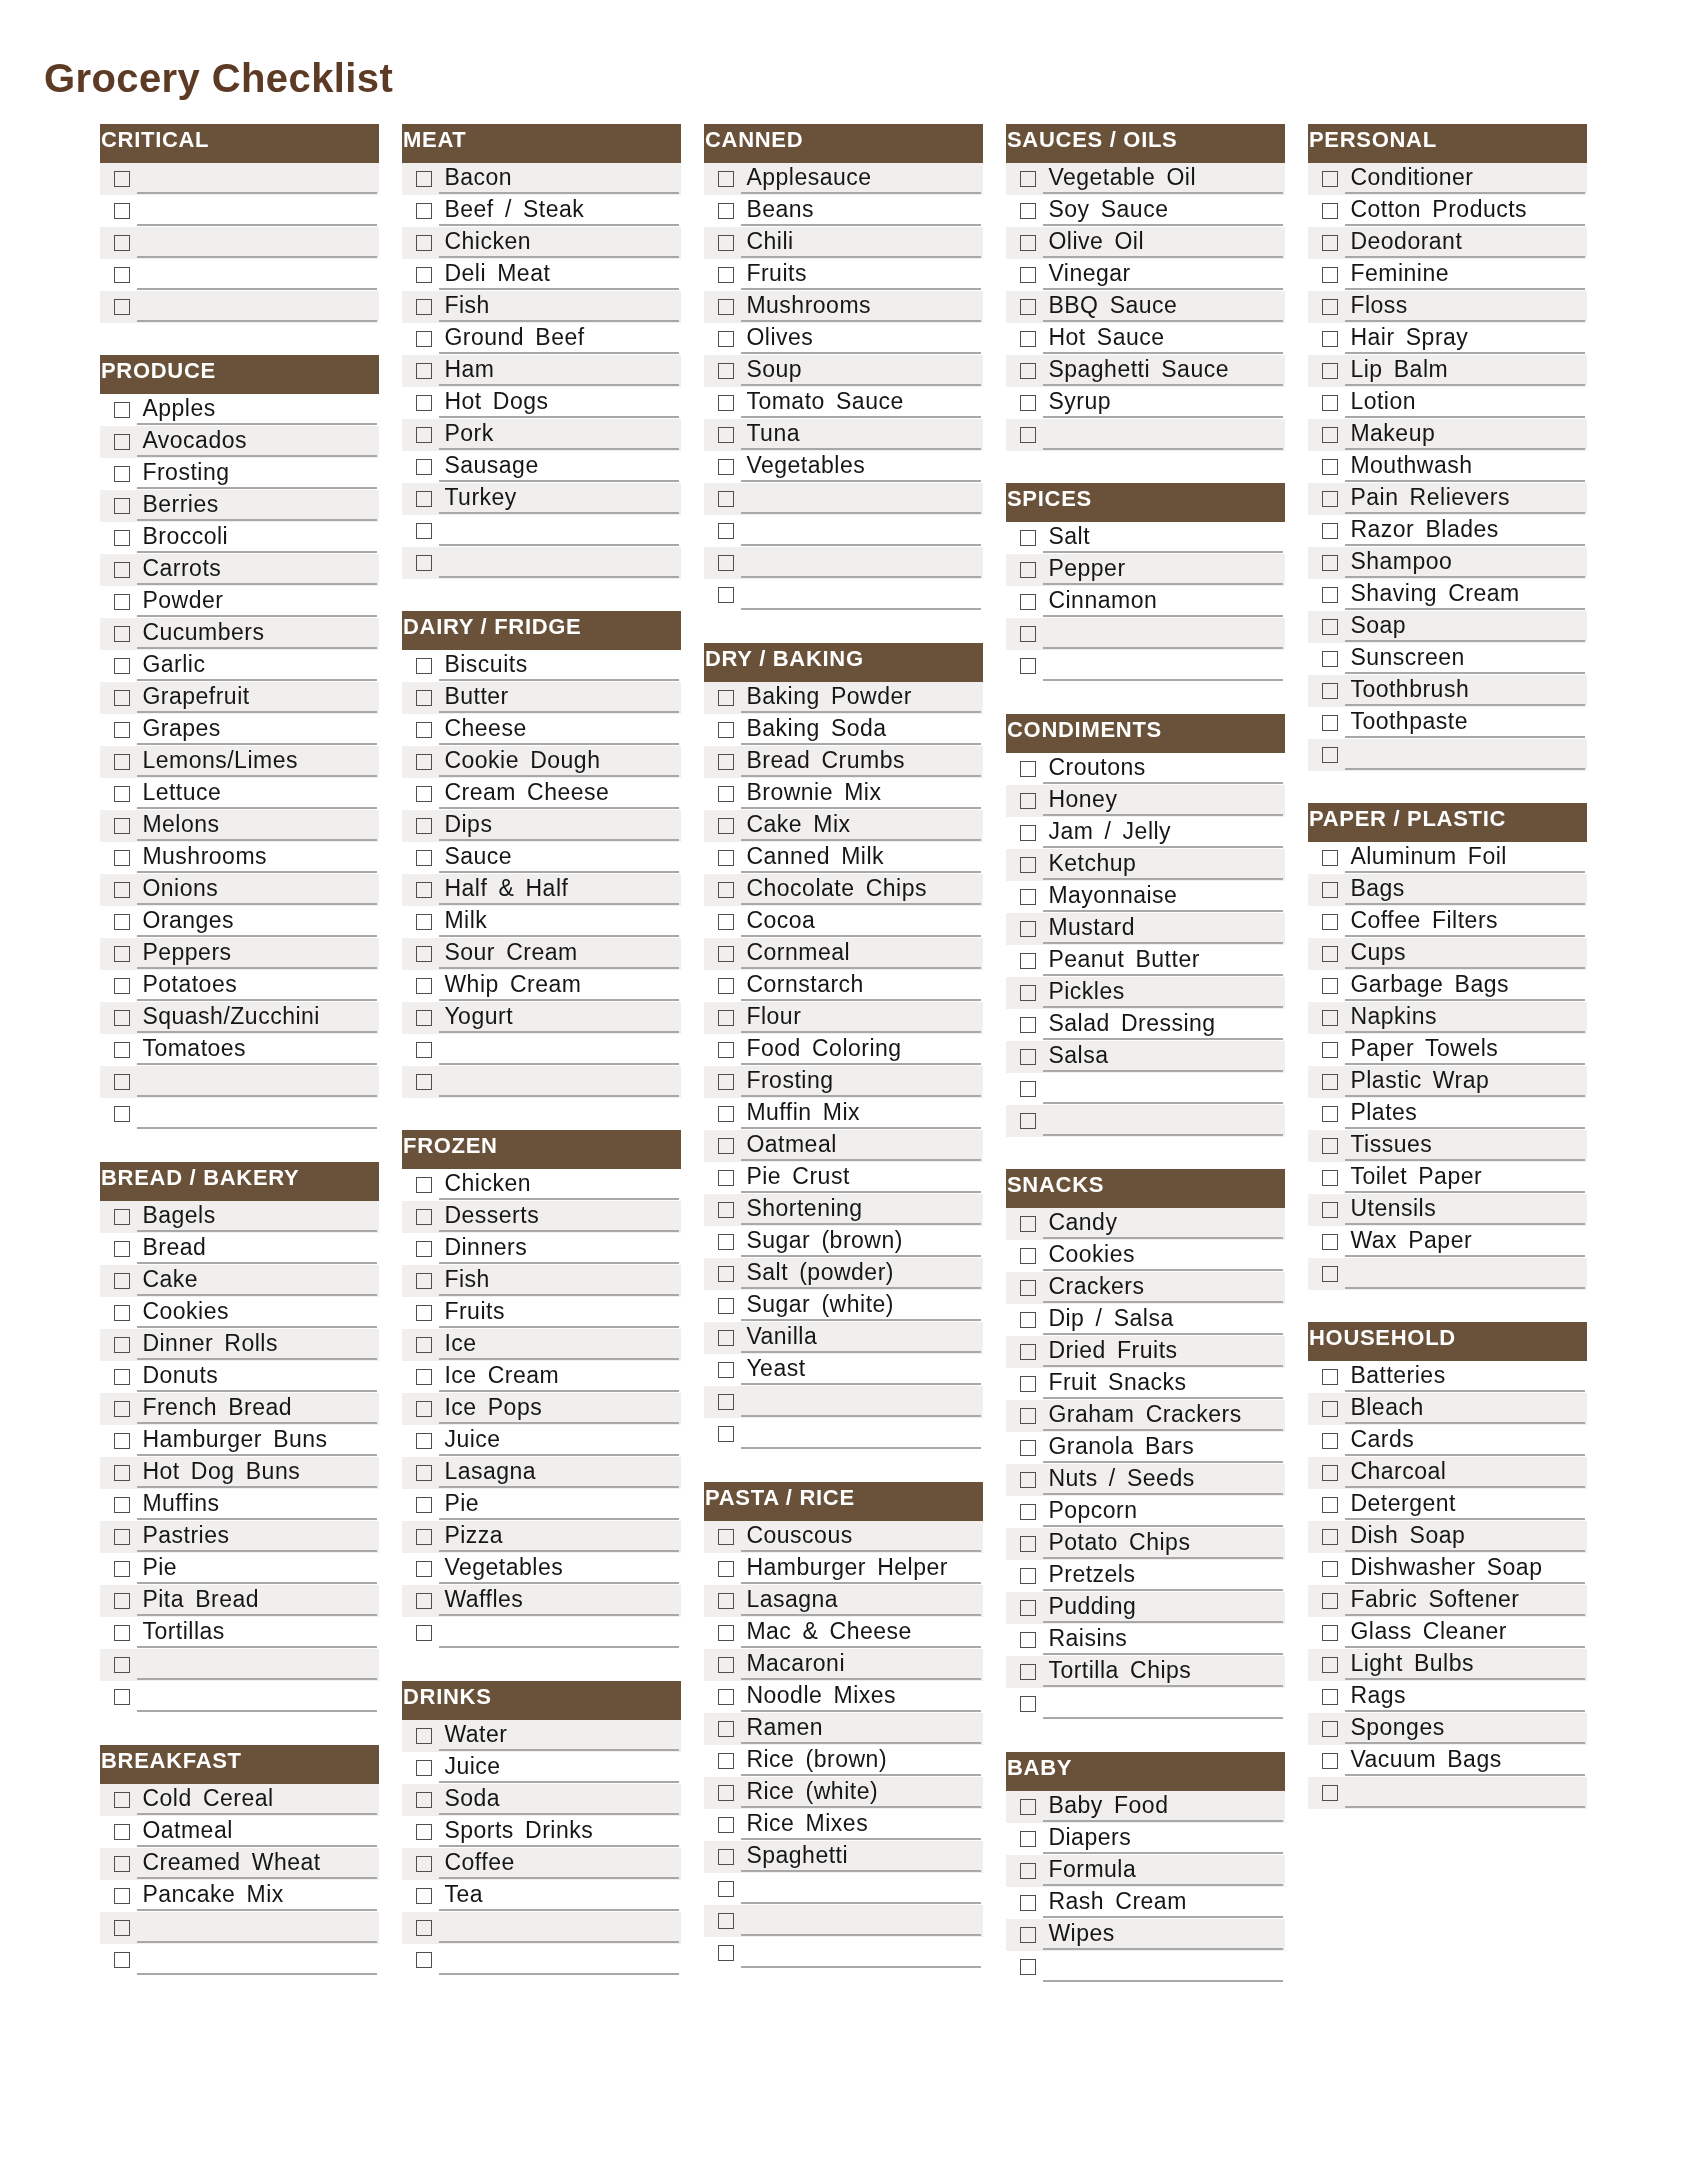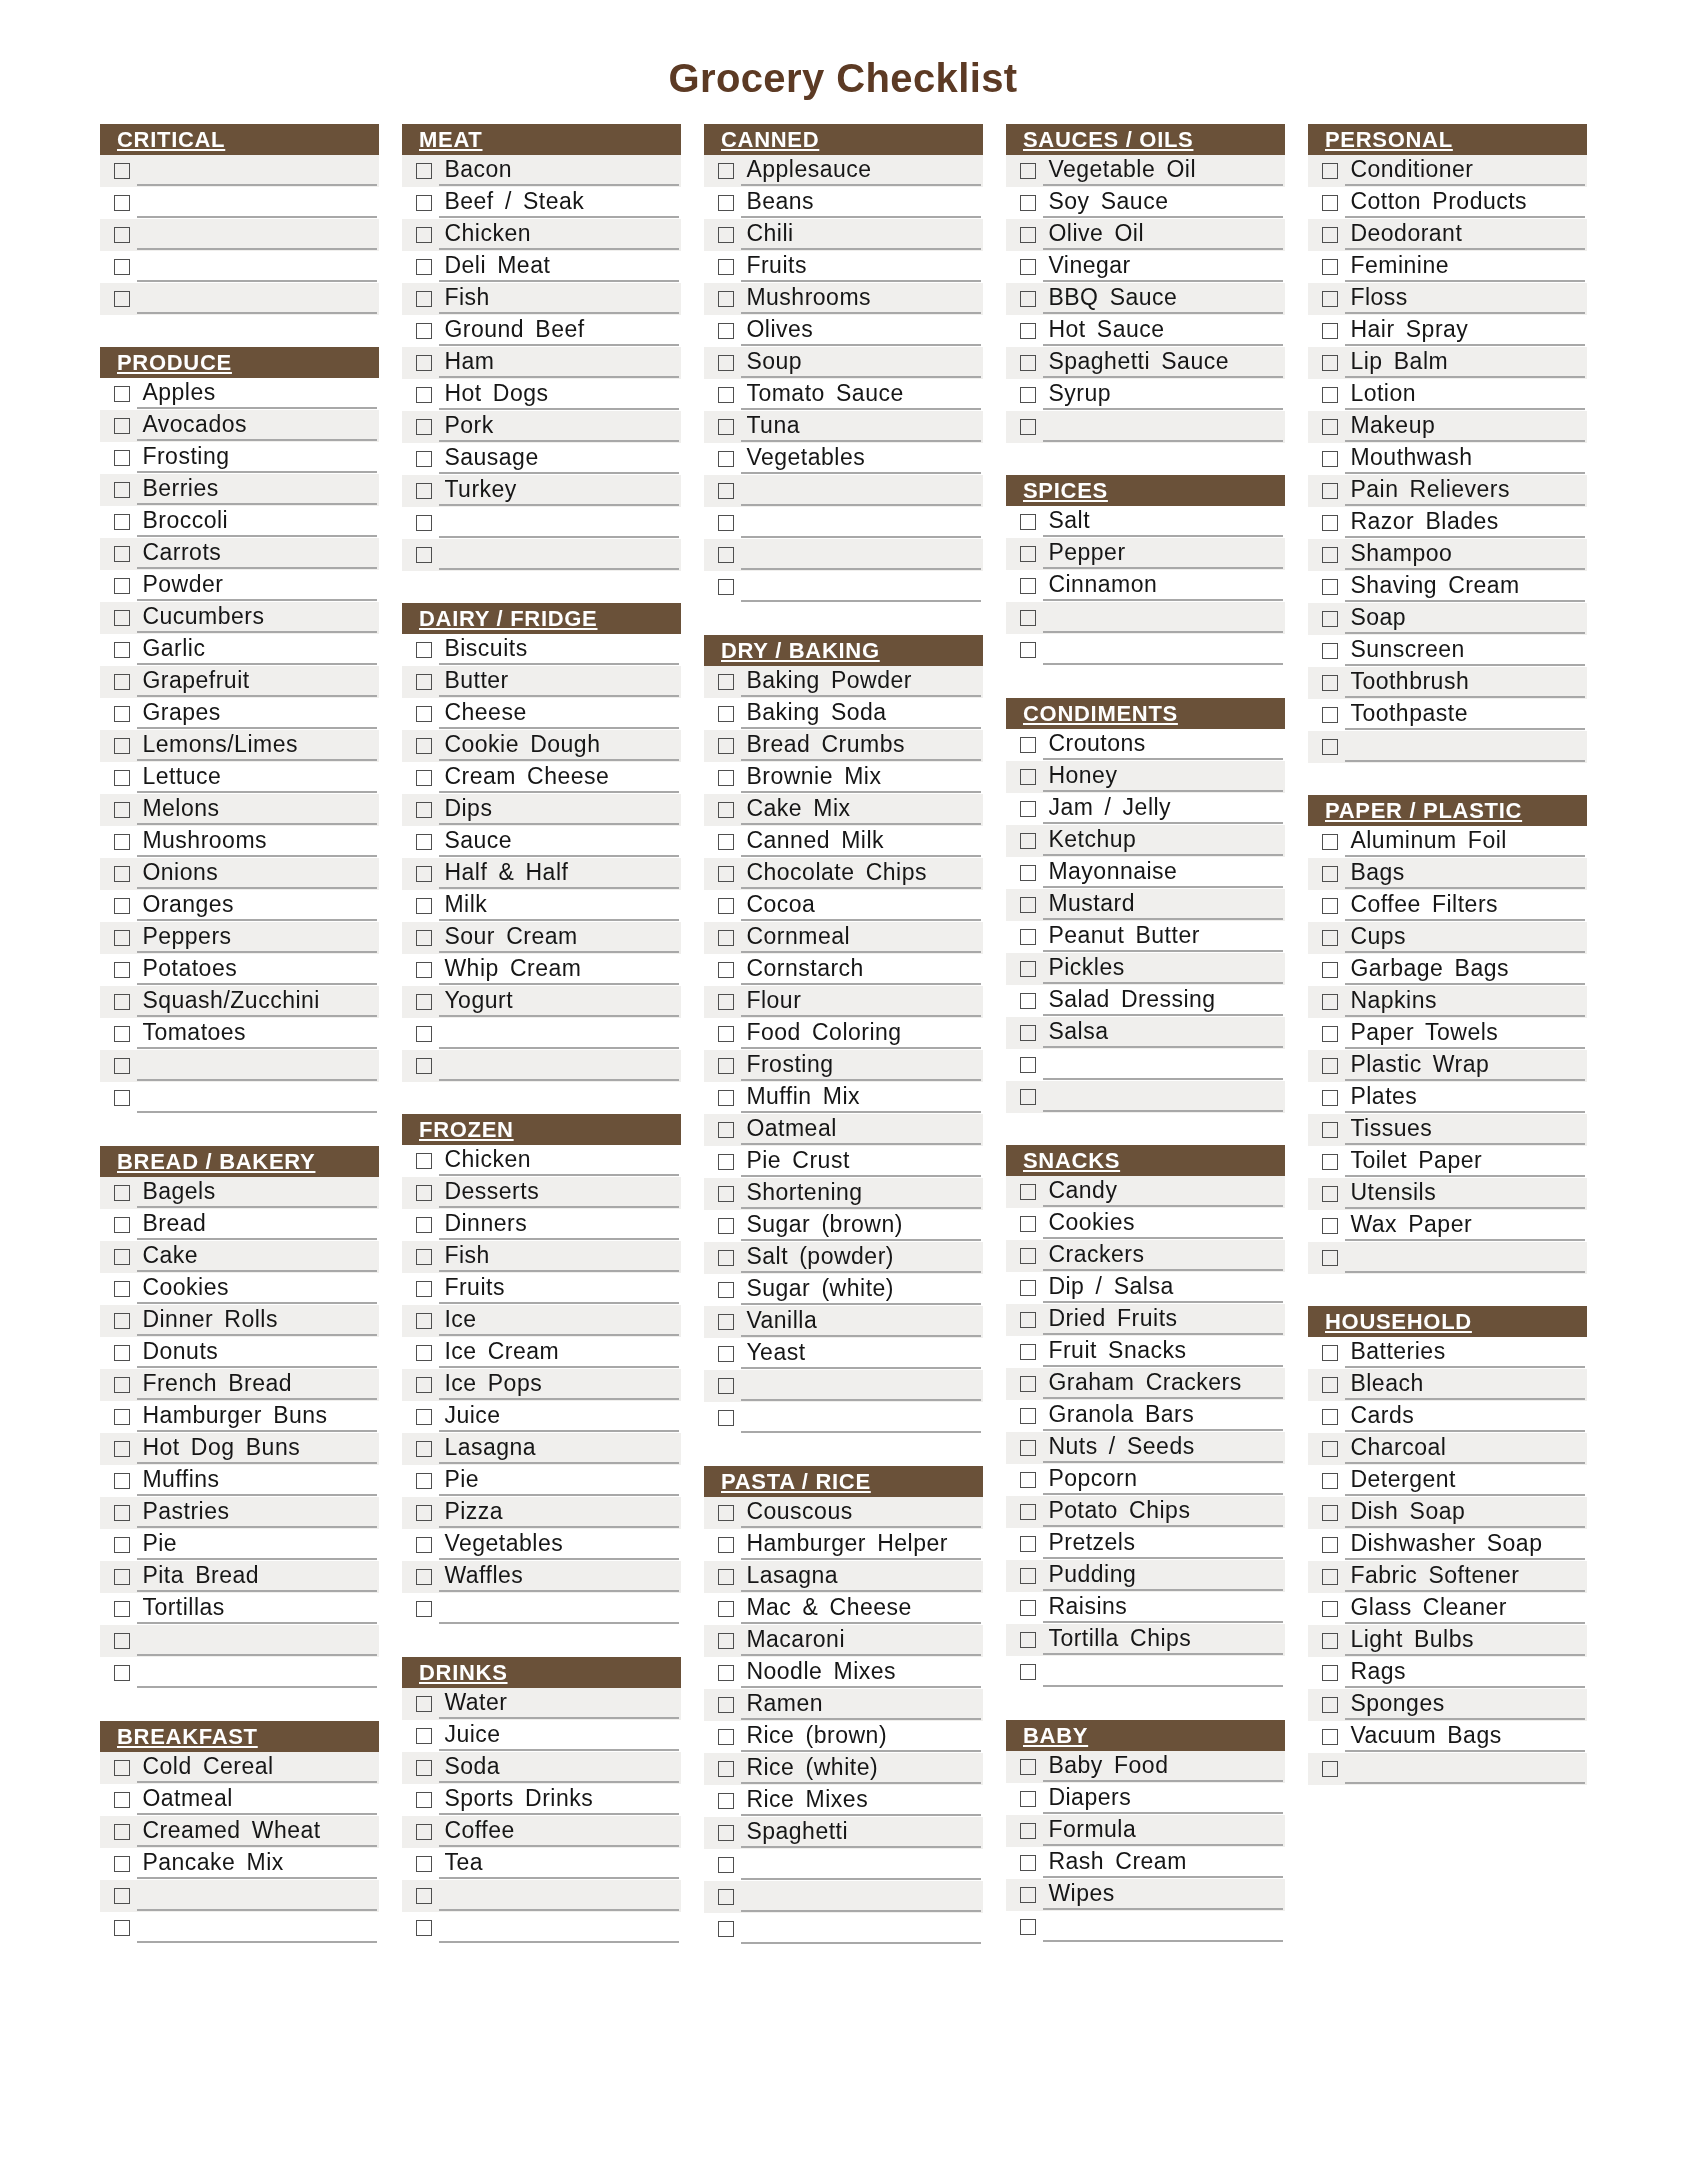--- a/index.html
+++ b/index.html
@@ -12,44 +12,43 @@
     --header-text:#FFFFFF;
   }
   html,body{margin:0;padding:0;}
   body{
     width:1686px;height:2181px;background:#ffffff;
     font-family:"Liberation Sans", sans-serif;
     position:relative;overflow:hidden;
   }
   .page-title{
     margin:56px 0 24px 0;
-    text-align:center;
     font-size:40px;line-height:44px;font-weight:bold;
     color:var(--title-color);
     letter-spacing:0.4px;
+    padding-left:44px;
   }
   .columns{
     display:flex;
     gap:23px;
     padding:0 100px;
     align-items:flex-start;
   }
   .column{flex:0 0 279px;width:279px;}
   .section{margin-bottom:32px;}
   .section:last-child{margin-bottom:8px;}
   .section-header{
     background:var(--header-bg);
     color:var(--header-text);
     font-weight:bold;
     font-size:22px;
-    height:31px;line-height:31px;
-    padding-left:17px;
+    height:39px;line-height:31px;
+    padding-left:1px;
     letter-spacing:0.7px;
     white-space:nowrap;
-    text-decoration:underline;
   }
   .row{
     position:relative;
     height:32px;
     display:flex;
     align-items:center;
   }
   .row.alt{background:var(--row-alt);}
   .checkbox{
     flex:none;

